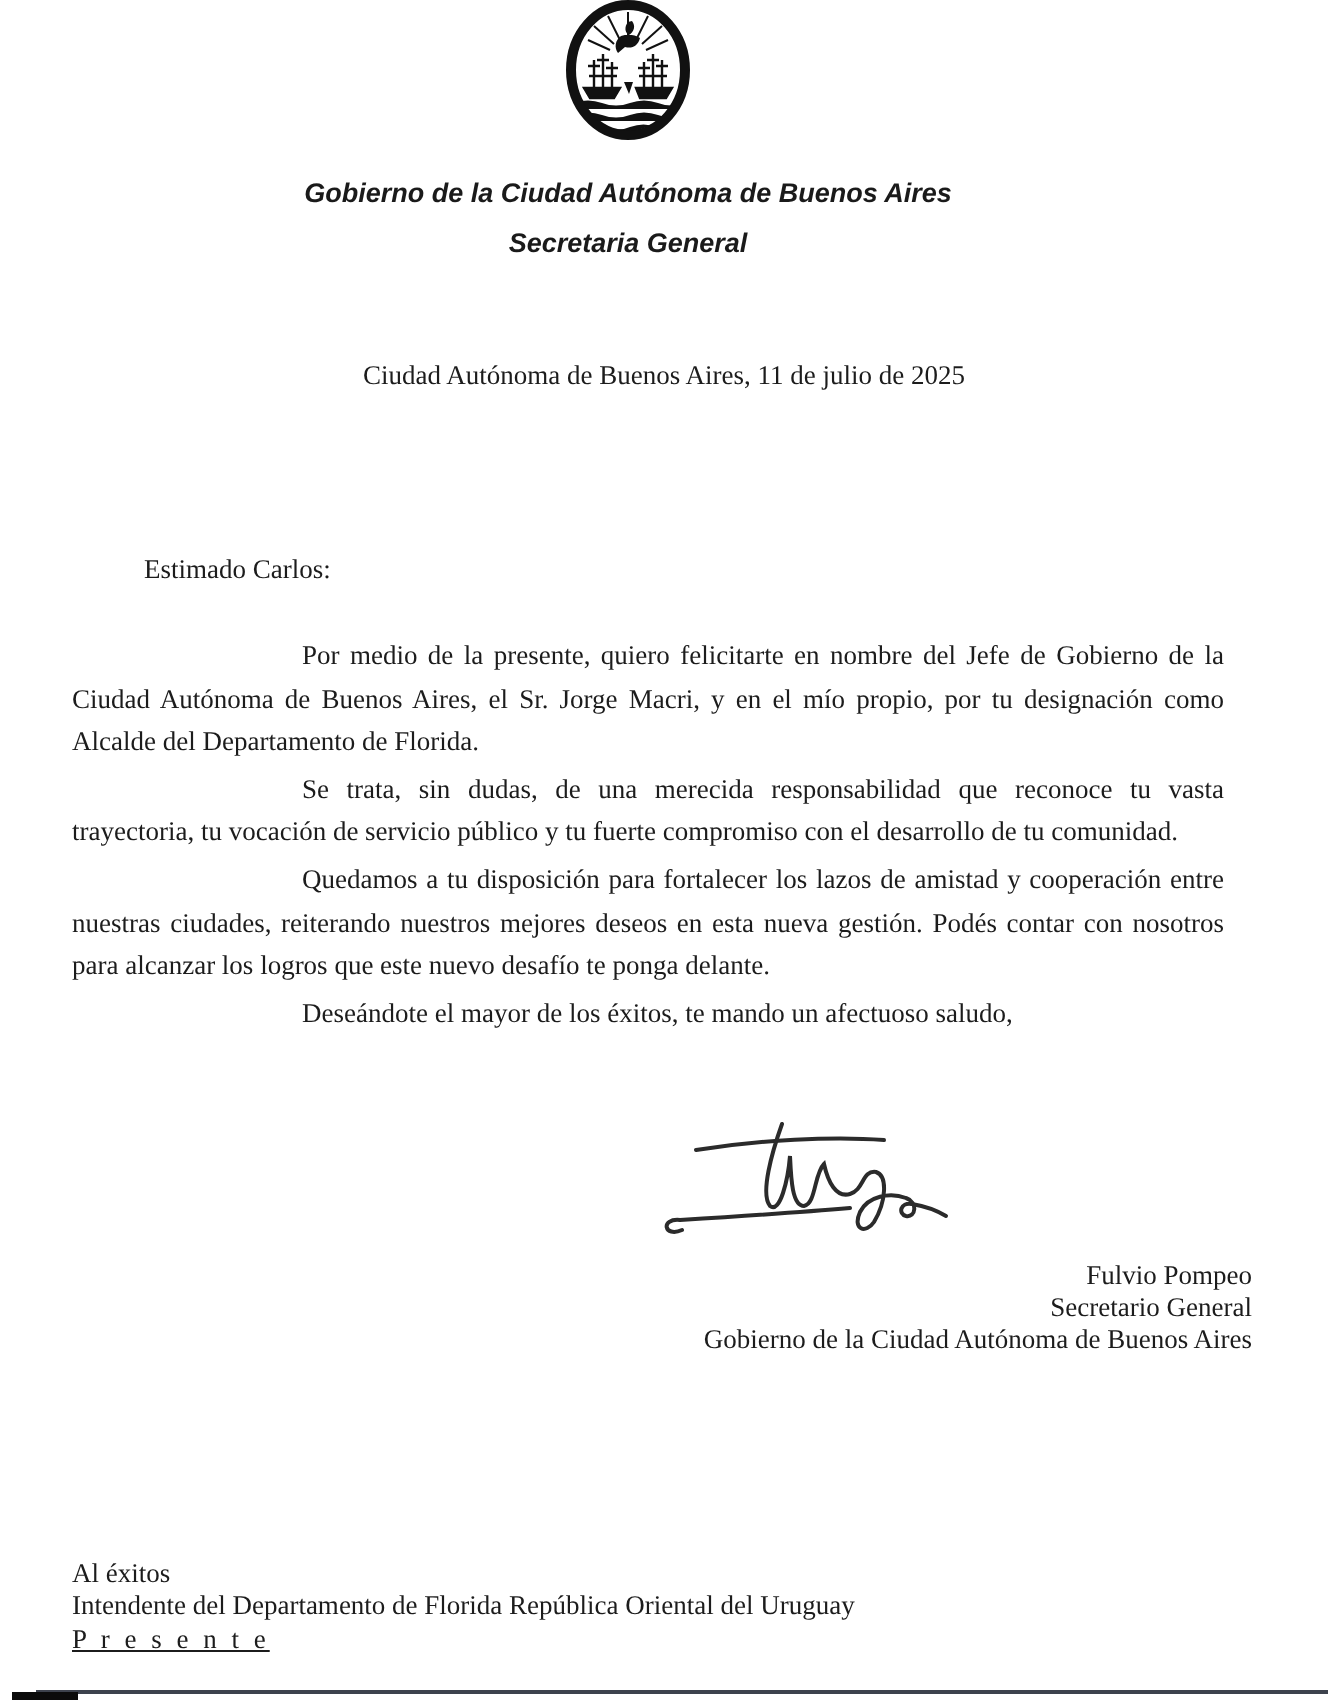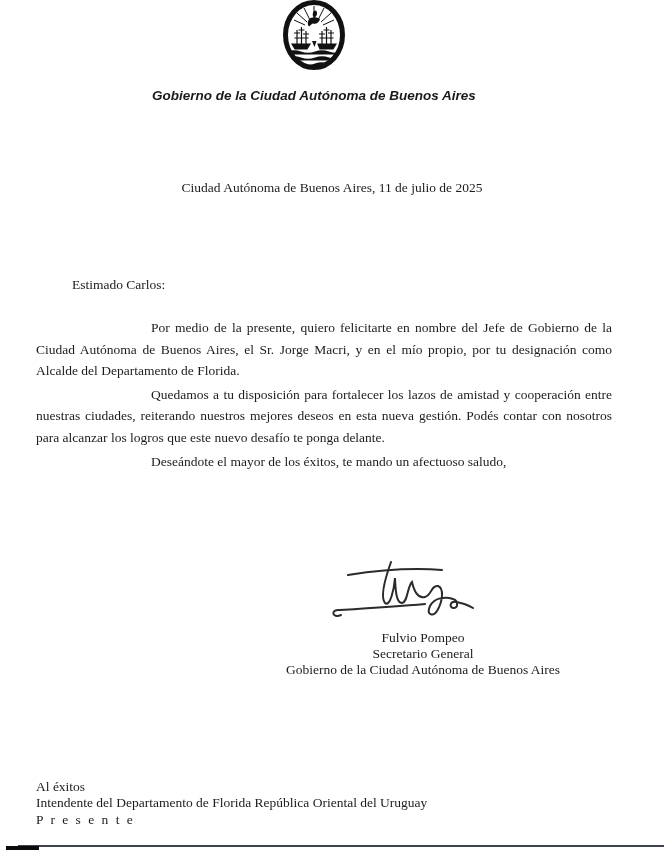--- a/index.html
+++ b/index.html
@@ -52,32 +52,33 @@
     font-size: 13.5px;
     line-height: 21.6px;
     text-align: justify;
     text-indent: 115px;
   }
 
   
   .signature-svg { left: 328px; top: 552px; width: 160px; height: 78px; }
   .signature-block {
     left: 220px; top: 630px; width: 406px;
-    text-align: center;
+    text-align: right;
     font-size: 13.5px;
     line-height: 15.8px;
   }
 
   
   .recipient {
     left: 36px; top: 779px;
     font-size: 13.5px;
     line-height: 16.4px;
   }
   .recipient .presente {
+    text-decoration: underline;
     letter-spacing: 2px;
   }
 
   
   .page-edge-line { left: 18px; right: 0; top: 845px; height: 2px; background: #3d424d; }
   .page-edge-dark { left: 6px; width: 33px; top: 846px; height: 4px; background: #0b0b0b; }
 </style>
 </head>
 <body>
 
@@ -127,28 +128,30 @@
       </g>
 
       <path d="M29,41 L33.5,41 L31.5,47 z" fill="#111111"></path>
 
       <path d="M4,51.5 q7,-2.5 14,0 q7,2.5 14,0 q7,-2.5 14,0 q7,2.5 13,0 l0,3 l-55,0 z" fill="#111111"></path>
       <path d="M4,57.5 q7,-2.5 14,0 q7,2.5 14,0 q7,-2.5 14,0 q7,2.5 13,0 l0,3 l-55,0 z" fill="#111111"></path>
       <path d="M6,63.5 q7,-2.5 13,0 q7,2.5 13,0 q7,-2.5 13,0 q7,2.5 13,0 l0,3 l-52,0 z" fill="#111111"></path>
     </g>
   </svg>
   <div class="org-line org-line1">Gobierno de la Ciudad Autónoma de Buenos Aires</div>
+  <div class="org-line org-line2">Secretaria General</div>
 </div>
 
 <div class="abs dateline">Ciudad Autónoma de Buenos Aires, 11 de julio de 2025</div>
 
 <div class="abs salutation">Estimado Carlos:</div>
 
 <div class="abs letter-body">
   <p>Por medio de la presente, quiero felicitarte en nombre del Jefe de Gobierno de la Ciudad Autónoma de Buenos Aires, el Sr. Jorge Macri, y en el mío propio, por tu designación como Alcalde del Departamento de Florida.</p>
+  <p>Se trata, sin dudas, de una merecida responsabilidad que reconoce tu vasta trayectoria, tu vocación de servicio público y tu fuerte compromiso con el desarrollo de tu comunidad.</p>
   <p>Quedamos a tu disposición para fortalecer los lazos de amistad y cooperación entre nuestras ciudades, reiterando nuestros mejores deseos en esta nueva gestión. Podés contar con nosotros para alcanzar los logros que este nuevo desafío te ponga delante.</p>
   <p>Deseándote el mayor de los éxitos, te mando un afectuoso saludo,</p>
 </div>
 
 <svg class="abs signature-svg" viewBox="0 0 160 78" aria-hidden="true">
   <g fill="none" stroke="#2b2b2b" stroke-width="2" stroke-linecap="round">
     <path d="M20,23 C 52,18 88,16 114,18"></path>
     <path d="M63,10 C 58,24 52,45 57,51 C 62,55 66,38 67,26 C 67.5,37 68,51 74,51 C 80,50 79,35 84,30 C 86,39 90,47 97,45 C 104,43 103,33 110,34 C 116,36 115,49 109,59 C 105,65 98,63 102,54 C 106,46 117,44 125,47 C 131,49 130,57 125,56 C 121,55 122,49 128,50"></path>
     <path d="M13,63 C 4,67 2,57 12,58 C 44,56 74,54 97,52"></path>
     <path d="M128,50 C 134,51 140,53 145,56"></path>

